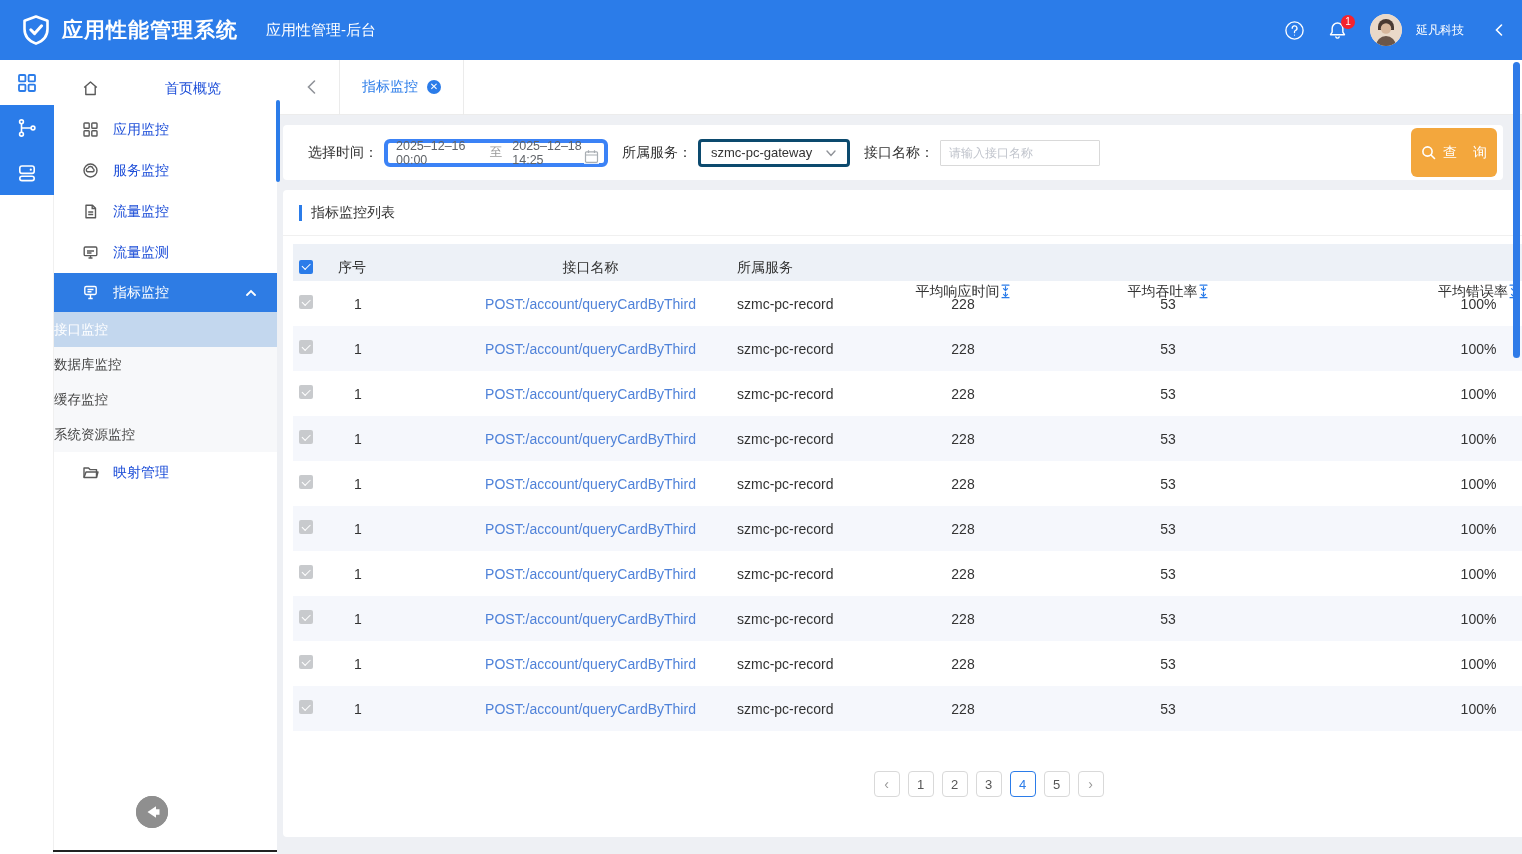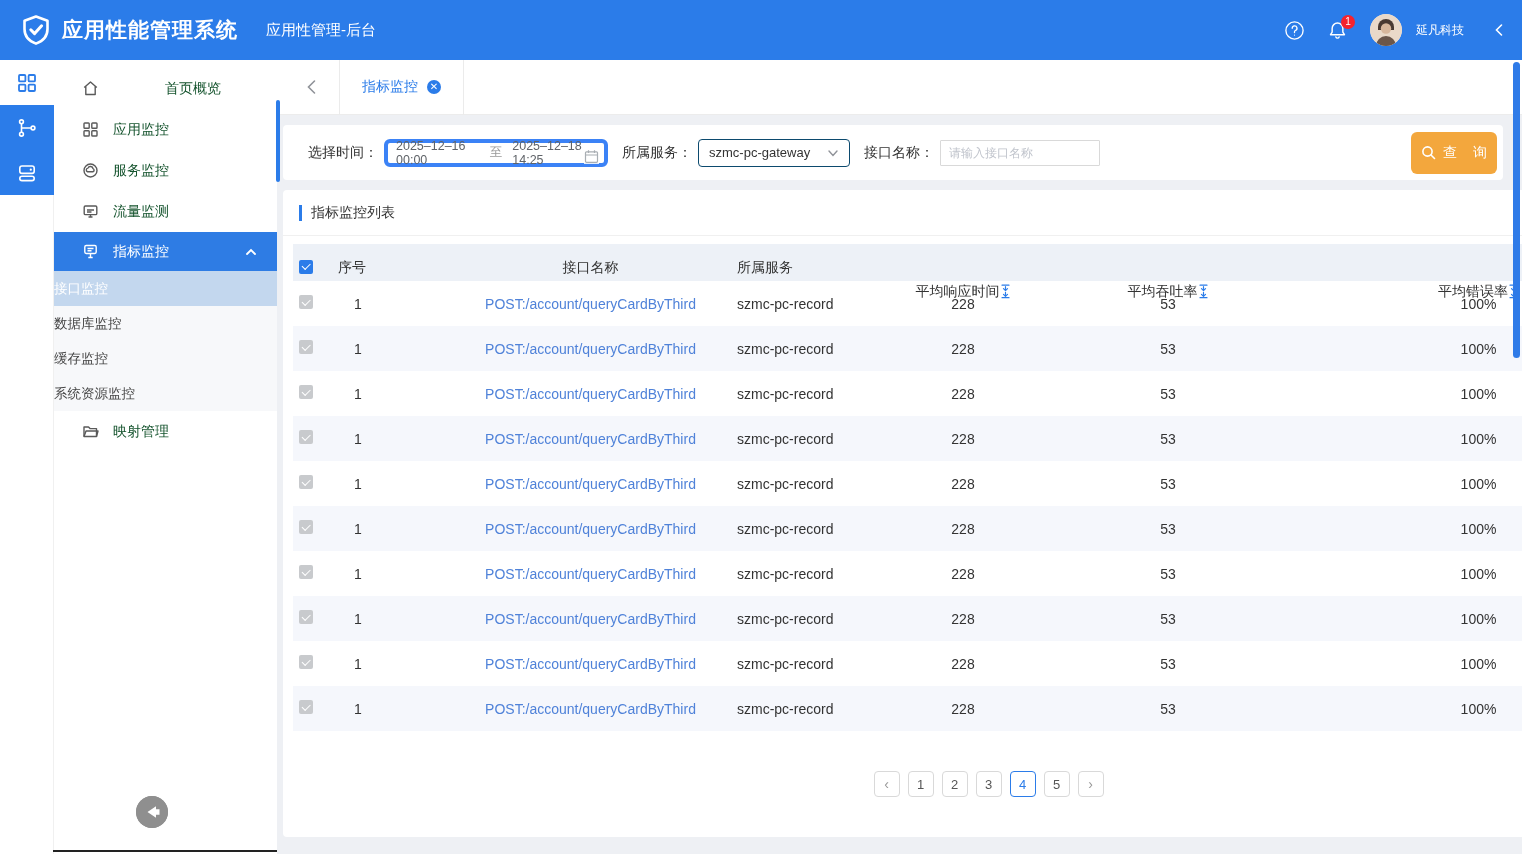--- a/index.html
+++ b/index.html
@@ -40,21 +40,21 @@
   .rail-item.blue { background:#2b7ce9; color:#fff; }
   .rail-item.active { background:#fff; color:#2b7ce9; }
 
   
   .sidebar {
     position:absolute; left:54px; top:60px; bottom:0; width:223px; background:#fff; z-index:2;
     padding-top:8px;
   }
   .menu-item {
     height:41px; display:flex; align-items:center; padding:0 20px 0 28px; gap:14px;
-    font-size:14px; color:#14532d; cursor:pointer;
+    font-size:14px; color:#1d4ed8; cursor:pointer;
   }
   .menu-item .mi-icon { width:17px; height:17px; color:#5a5a5a; flex:0 0 auto; }
   .menu-item.first .mi-label { margin-left:52px; }
   .menu-item.active { background:#2e7ce4; color:#fff; height:39px; }
   .menu-item.active .mi-icon { color:#fff; }
   .menu-item.active .chev { margin-left:auto; color:#fff; }
   .submenu { background:#f7f8fa; }
   .submenu-item {
     height:35px; display:flex; align-items:center; 
     font-size:13.5px; color:#454545; cursor:pointer;
@@ -94,32 +94,32 @@
   .f-label { font-size:14px; color:#333; white-space:nowrap; }
   .date-range {
     width:224px; height:28px; border:4px solid #3b82f6; border-radius:6px; margin-left:6px;
     display:flex; align-items:center; padding:0 8px; font-size:12.5px; color:#5f6368; cursor:pointer;
     position:relative;
   }
   .date-range .sep { color:#999; margin:0 10px; flex:1; text-align:center; }
   .cal-icon { position:absolute; right:5px; top:6px; width:15px; height:15px; color:#9aa0a6; background:#fff; opacity:.85; }
   .f-group { display:flex; align-items:center; margin-left:14px; }
   .select {
-    width:152px; height:28px; border:1px solid #0c4a6e; border-radius:4px; margin-left:6px;
+    width:152px; height:28px; border:3px solid #0c4a6e; border-radius:4px; margin-left:6px;
     display:flex; align-items:center; justify-content:space-between; padding:0 10px;
     font-size:13px; color:#333; cursor:pointer;
   }
   .select .chev-down { width:12px; height:12px; color:#909399; }
   .text-input {
     width:160px; height:26px; border:1px solid #d9d9d9; border-radius:1px; margin-left:6px;
     padding:0 8px; font-size:12px; color:#333; outline:none; font-family:inherit;
   }
   .text-input::placeholder { color:#c0c4cc; }
   .query-btn {
-    margin-left:auto; width:86px; height:42px; background:#f3a73d; border:none; border-radius:6px;
+    margin-left:auto; width:86px; height:49px; background:#f3a73d; border:none; border-radius:6px;
     color:#fff; font-size:14px; display:flex; align-items:center; justify-content:center; gap:7px;
     cursor:pointer; font-family:inherit;
   }
   .query-btn .mag { width:15px; height:15px; }
   .query-btn .qlabel { letter-spacing:6px; margin-right:-6px; }
 
   
   .table-card {
     position:absolute; left:6px; top:130px; width:1411px; bottom:17px; background:#fff;
     border-radius:4px;
@@ -268,20 +268,30 @@
     <span class="mi-label">应用监控</span>
   </div>
   <div class="menu-item">
     <span class="mi-icon">
       <svg viewBox="0 0 17 17" fill="none" stroke="currentColor" stroke-width="1.4">
         <circle cx="8.5" cy="8.5" r="6.5"></circle>
         <path d="M5.6 9.8 a1.9 1.9 0 0 1 .4-3.7 a2.6 2.6 0 0 1 5 .6 a1.6 1.6 0 0 1 -.3 3.1 Z" stroke-linejoin="round"></path>
       </svg>
     </span>
     <span class="mi-label">服务监控</span>
+  </div>
+  <div class="menu-item">
+    <span class="mi-icon">
+      <svg viewBox="0 0 17 17" fill="none" stroke="currentColor" stroke-width="1.4">
+        <path d="M4 2.2 H10.5 L13.5 5.2 V14.8 H4 Z" stroke-linejoin="round"></path>
+        <path d="M10.2 2.5 V5.5 H13.2"></path>
+        <path d="M6.2 9 H11.2 M6.2 11.5 H11.2"></path>
+      </svg>
+    </span>
+    <span class="mi-label">流量监控</span>
   </div>
   <div class="menu-item">
     <span class="mi-icon">
       <svg viewBox="0 0 17 17" fill="none" stroke="currentColor" stroke-width="1.4">
         <rect x="2.2" y="3" width="12.6" height="8.6" rx="1.2"></rect>
         <path d="M5 7 H12 M5 9 H9.5"></path>
         <path d="M6.5 14 H10.5 M8.5 11.6 V14"></path>
       </svg>
     </span>
     <span class="mi-label">流量监测</span>

